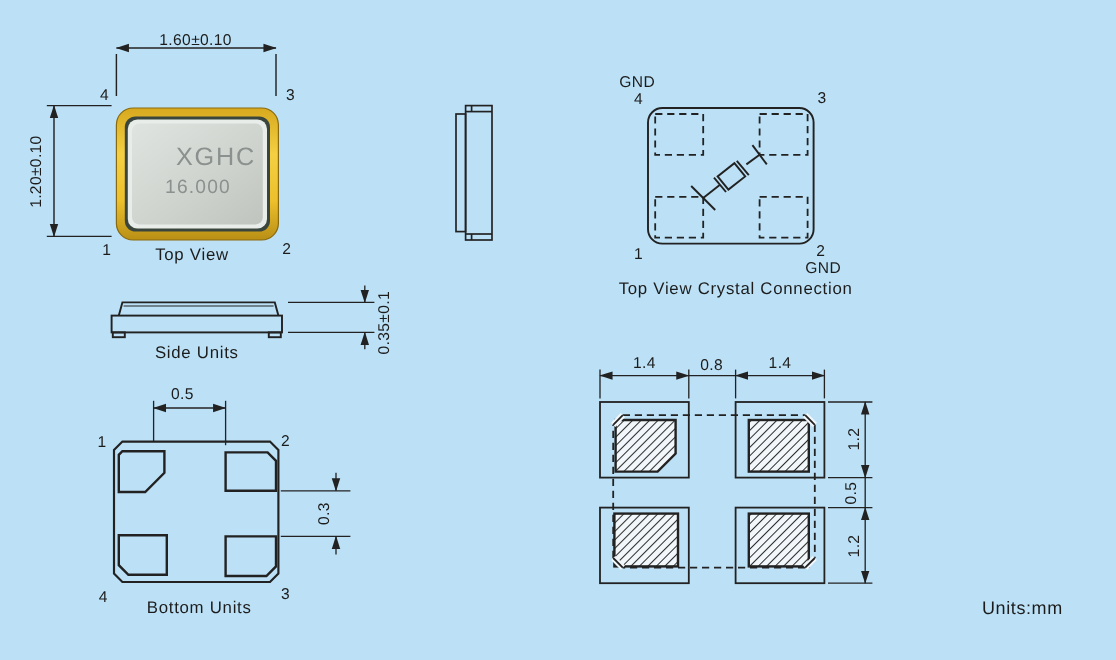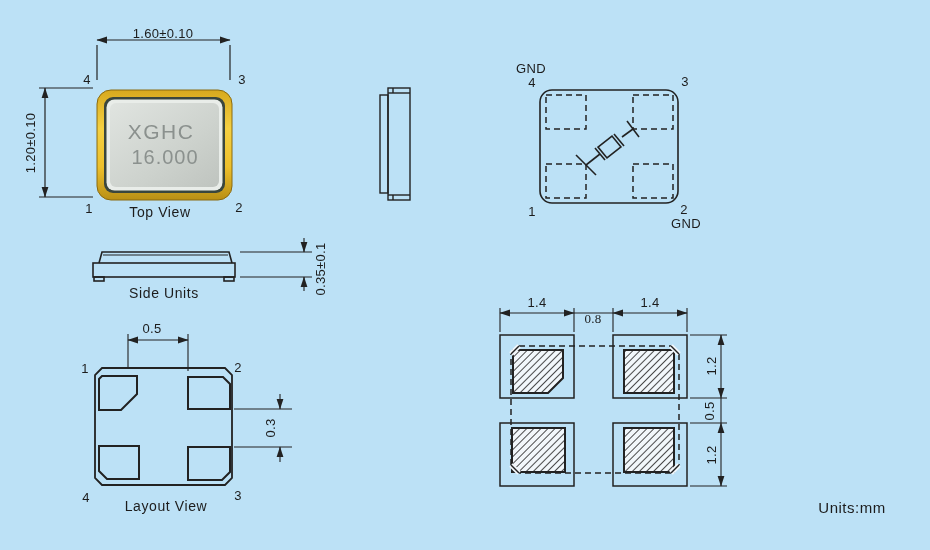--- a/index.html
+++ b/index.html
@@ -17,21 +17,21 @@
     white-space:nowrap;
     color:#1c1c1c;
     font-family:"Liberation Sans",sans-serif;
     line-height:1;
   }
   .rot{transform:translate(-50%,-50%) rotate(-90deg);}
   .t13{font-size:13px;letter-spacing:0.3px;}
   .t17{font-size:14px;letter-spacing:0.6px;}
   .t19{font-size:15px;letter-spacing:0.5px;}
   .chip-t1{font-size:21px;letter-spacing:1.5px;color:#8b918e;}
-  .chip-t2{font-size:20px;letter-spacing:1px;color:#8b918e;}
+  .chip-t2{font-size:16px;letter-spacing:1px;color:#8b918e;}
 </style>
 </head>
 <body>
 
 <div id="page">
 
   <svg id="art" width="930" height="550" viewBox="0 0 930 550">
     <defs>
       <marker id="arr" viewBox="0 0 10 8" markerWidth="11" markerHeight="9" refX="9.5" refY="4" orient="auto-start-reverse" markerUnits="userSpaceOnUse">
         <path d="M0,0.8 L10,4 L0,7.2 Z" fill="#222"></path>
@@ -180,44 +180,45 @@
       </g>
     </g>
   </svg>
 
   <span class="lbl t13" style="left:163px;top:33px;">1.60±0.10</span>
   <span class="lbl rot t13" style="left:30px;top:143px;">1.20±0.10</span>
   <span class="lbl t13" style="left:87px;top:79px;">4</span>
   <span class="lbl t13" style="left:242px;top:79px;">3</span>
   <span class="lbl t13" style="left:89px;top:208px;">1</span>
   <span class="lbl t13" style="left:239px;top:207px;">2</span>
-  <span class="lbl chip-t1" style="left:161px;top:131px;">XGHC</span>
+  <span class="lbl chip-t1" style="left:180px;top:131px;">XGHC</span>
   <span class="lbl chip-t2" style="left:165px;top:157px;">16.000</span>
   <span class="lbl t17" style="left:160px;top:212px;">Top View</span>
 
   <span class="lbl rot t13" style="left:320px;top:269px;">0.35±0.1</span>
   <span class="lbl t17" style="left:164px;top:293px;">Side Units</span>
 
   <span class="lbl t13" style="left:152px;top:328px;">0.5</span>
   <span class="lbl rot t13" style="left:270px;top:428px;">0.3</span>
   <span class="lbl t13" style="left:85px;top:368px;">1</span>
   <span class="lbl t13" style="left:238px;top:367px;">2</span>
   <span class="lbl t13" style="left:86px;top:497px;">4</span>
   <span class="lbl t13" style="left:238px;top:495px;">3</span>
-  <span class="lbl t17" style="left:166px;top:506px;">Layout View</span>
+  <span class="lbl t17" style="left:166px;top:506px;">Bottom Units</span>
 
   <span class="lbl t13" style="left:531px;top:68px;">GND</span>
   <span class="lbl t13" style="left:532px;top:82px;">4</span>
   <span class="lbl t13" style="left:685px;top:81px;">3</span>
   <span class="lbl t13" style="left:532px;top:211px;">1</span>
   <span class="lbl t13" style="left:684px;top:209px;">2</span>
   <span class="lbl t13" style="left:686px;top:223px;">GND</span>
+  <span class="lbl t17" style="left:613px;top:240px;">Top View Crystal Connection</span>
 
   <span class="lbl t13" style="left:537px;top:302px;">1.4</span>
-  <span class="lbl t13" style="left:593px;top:318px;font-family:Liberation Serif, serif;">0.8</span>
+  <span class="lbl t13" style="left:593px;top:304px;">0.8</span>
   <span class="lbl t13" style="left:650px;top:302px;">1.4</span>
   <span class="lbl rot t13" style="left:711px;top:366px;">1.2</span>
   <span class="lbl rot t13" style="left:709px;top:411px;">0.5</span>
   <span class="lbl rot t13" style="left:711px;top:455px;">1.2</span>
 
   <span class="lbl t19" style="left:852px;top:507px;">Units:mm</span>
 
 </div>
 
 </body></html>

